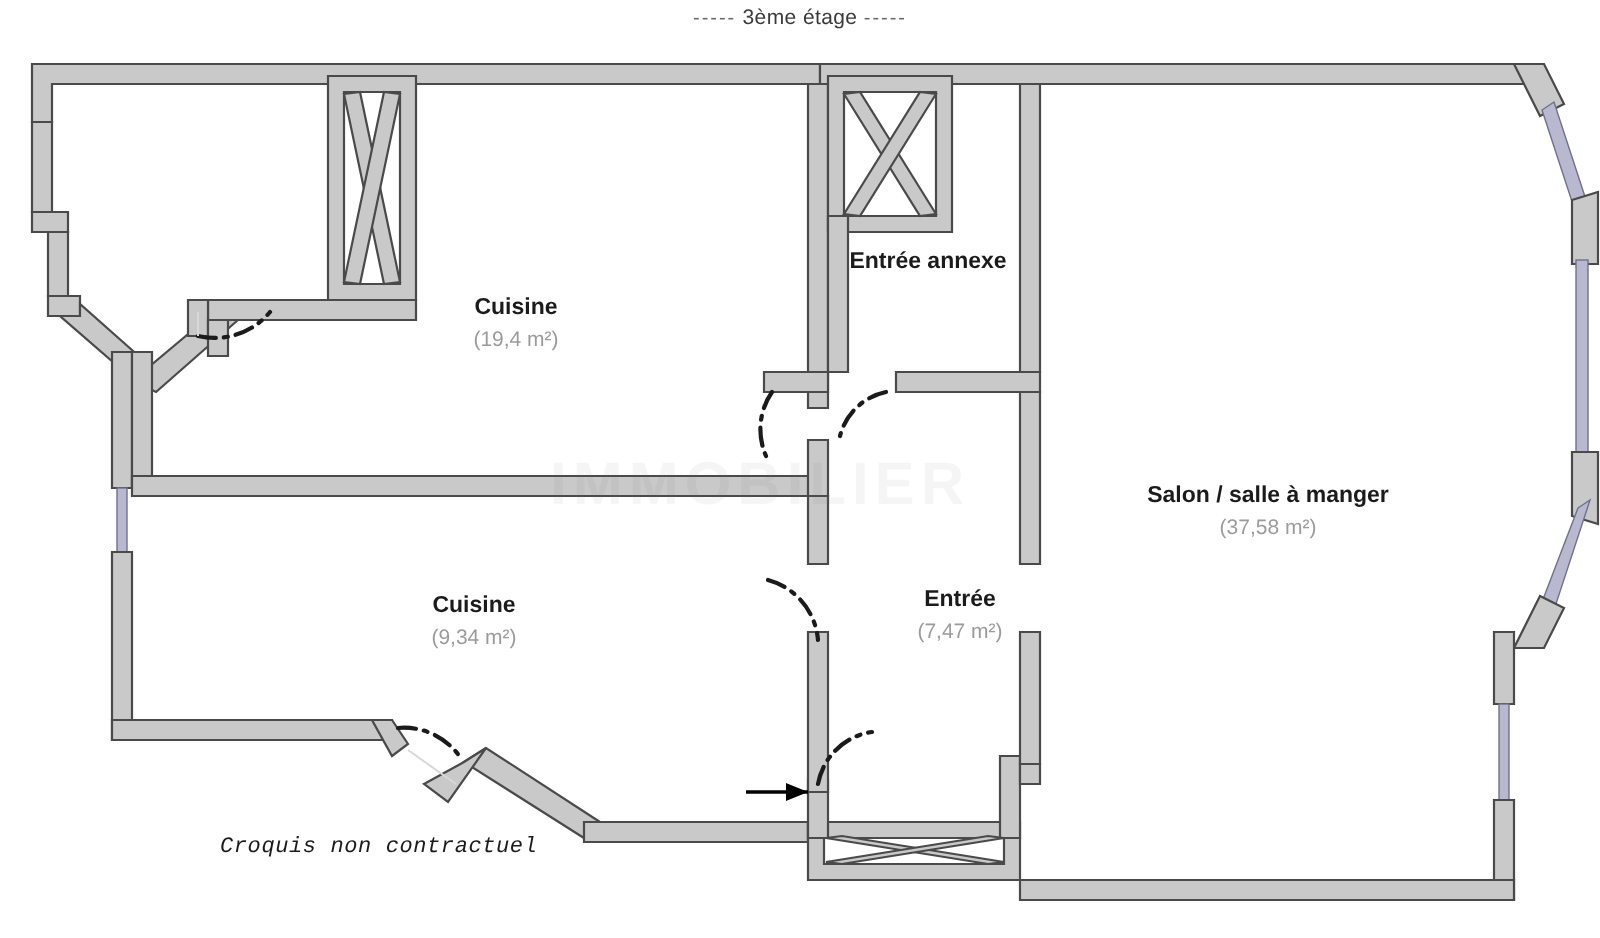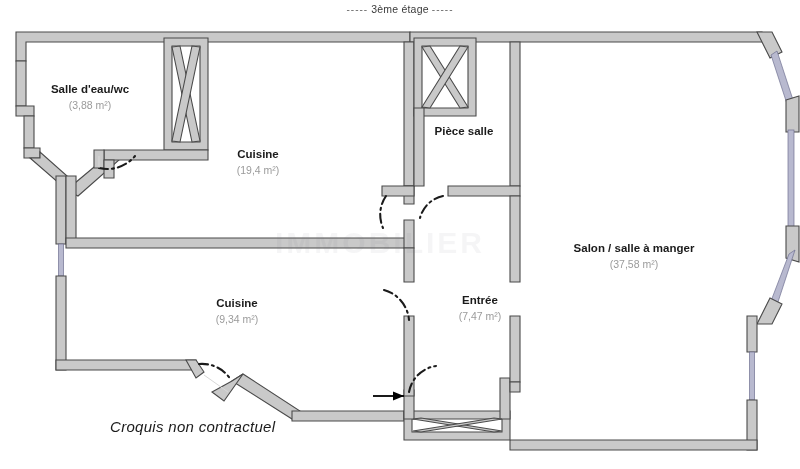--- a/index.html
+++ b/index.html
@@ -55,23 +55,23 @@
   .room .rarea {
     font-size: 10.5px;
     color: #9b9b9b;
     display: block;
     margin-top: 3px;
   }
   #disclaimer {
     position: absolute;
     left: 110px;
     top: 418px;
-    font-family: Liberation Sans, sans-serif;
+    font-family: Liberation Mono, monospace;
     font-style: italic;
-    font-size: 15px;
+    font-size: 11px;
     color: #1b1b1b;
     letter-spacing: 0.3px;
     white-space: nowrap;
   }
   #watermark {
     position: absolute;
     left: 275px;
     top: 226px;
     font-size: 30px;
     font-weight: bold;
@@ -251,32 +251,28 @@
     </g>
 
     <g>
       <line x1="373" y1="396" x2="404" y2="396" stroke="#000000" stroke-width="1.8"></line>
       <path d="M 404,396 L 393,391.5 L 393,400.5 Z" fill="#000000"></path>
     </g>
   </svg>
 
   <div id="watermark">IMMOBILIER</div>
 
-  <div class="room" style="left:30px; top:82px; width:120px;">
-    <span class="rname">Salle d'eau/wc</span>
-    <span class="rarea">(3,88 m²)</span>
-  </div>
 
   <div class="room" style="left:198px; top:147px; width:120px;">
     <span class="rname">Cuisine</span>
     <span class="rarea">(19,4 m²)</span>
   </div>
 
   <div class="room" style="left:403px; top:124px; width:122px;">
-    <span class="rname">Pièce salle</span>
+    <span class="rname">Entrée annexe</span>
   </div>
 
   <div class="room" style="left:553px; top:241px; width:162px;">
     <span class="rname">Salon / salle à manger</span>
     <span class="rarea">(37,58 m²)</span>
   </div>
 
   <div class="room" style="left:177px; top:296px; width:120px;">
     <span class="rname">Cuisine</span>
     <span class="rarea">(9,34 m²)</span>

